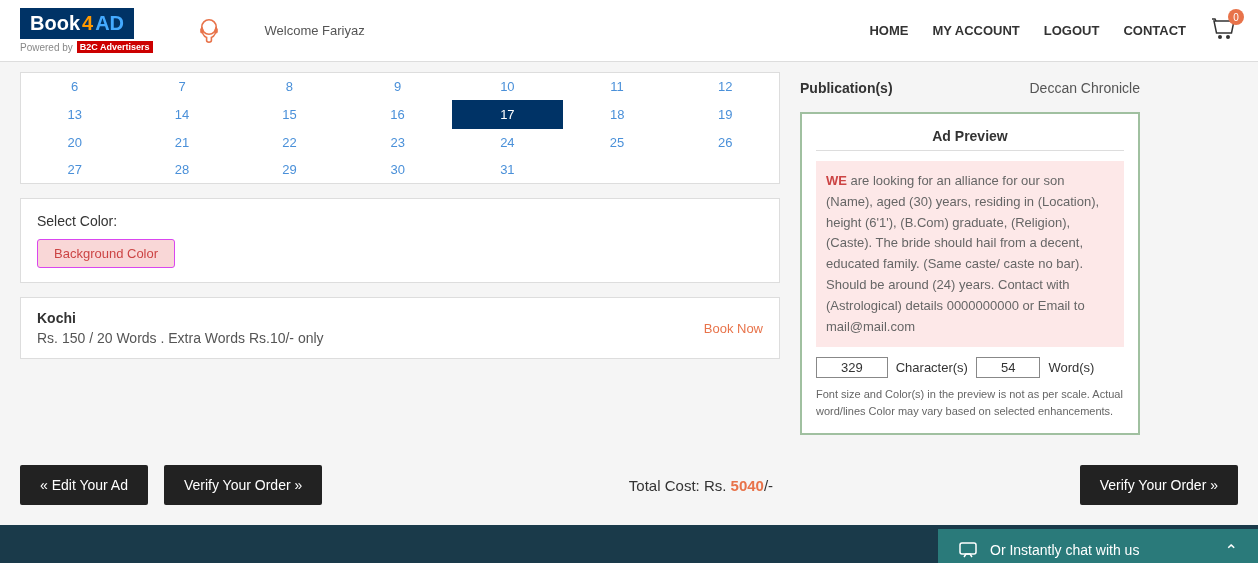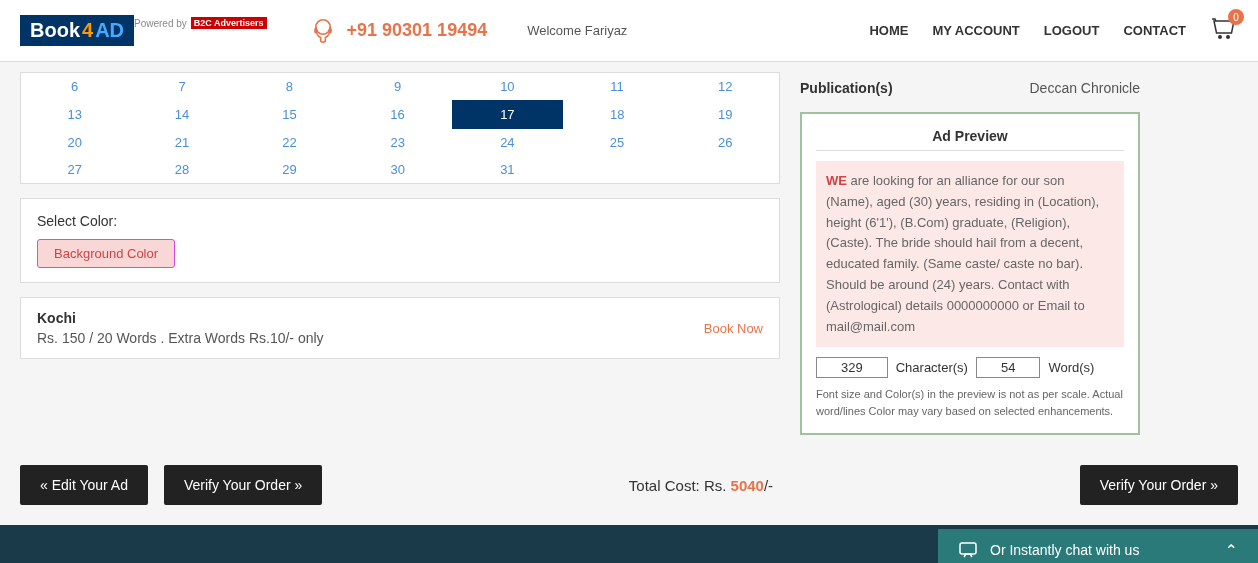--- a/index.html
+++ b/index.html
@@ -10,21 +10,21 @@
       background: #fff;
       border-bottom: 1px solid #ddd;
       display: flex;
       align-items: center;
       padding: 0 20px;
       height: 62px;
       gap: 20px;
     }
     .logo-area {
       display: flex;
-      flex-direction: row;
+      flex-direction: column;
       align-items: flex-start;
     }
     .logo-box {
       background: #003366;
       color: #fff;
       font-size: 20px;
       font-weight: bold;
       padding: 4px 10px;
       display: flex;
       align-items: center;
@@ -322,21 +322,20 @@
     </div>
   </div>
 
   <div class="phone-area">
     <svg class="headset-icon" viewBox="0 0 40 40" fill="none">
       <circle cx="20" cy="15" r="9" stroke="#e8734a" stroke-width="2" fill="none"></circle>
       <path d="M11 15 Q11 26 17 28 L17 32 Q17 34 20 34 Q23 34 23 32 L23 28 Q29 26 29 15" stroke="#e8734a" stroke-width="2" fill="none"></path>
       <rect x="9" y="16" width="4" height="7" rx="2" fill="#e8734a"></rect>
       <rect x="27" y="16" width="4" height="7" rx="2" fill="#e8734a"></rect>
     </svg>
-    <span class="phone-number">+91 90301 19494</span>
   </div>
 
   <span class="welcome-text">Welcome Fariyaz</span>
 
   <nav class="nav-links">
     <a class="nav-link">HOME</a>
     <a class="nav-link">MY ACCOUNT</a>
     <a class="nav-link">LOGOUT</a>
     <a class="nav-link">CONTACT</a>
     <div class="cart-icon-wrap">

